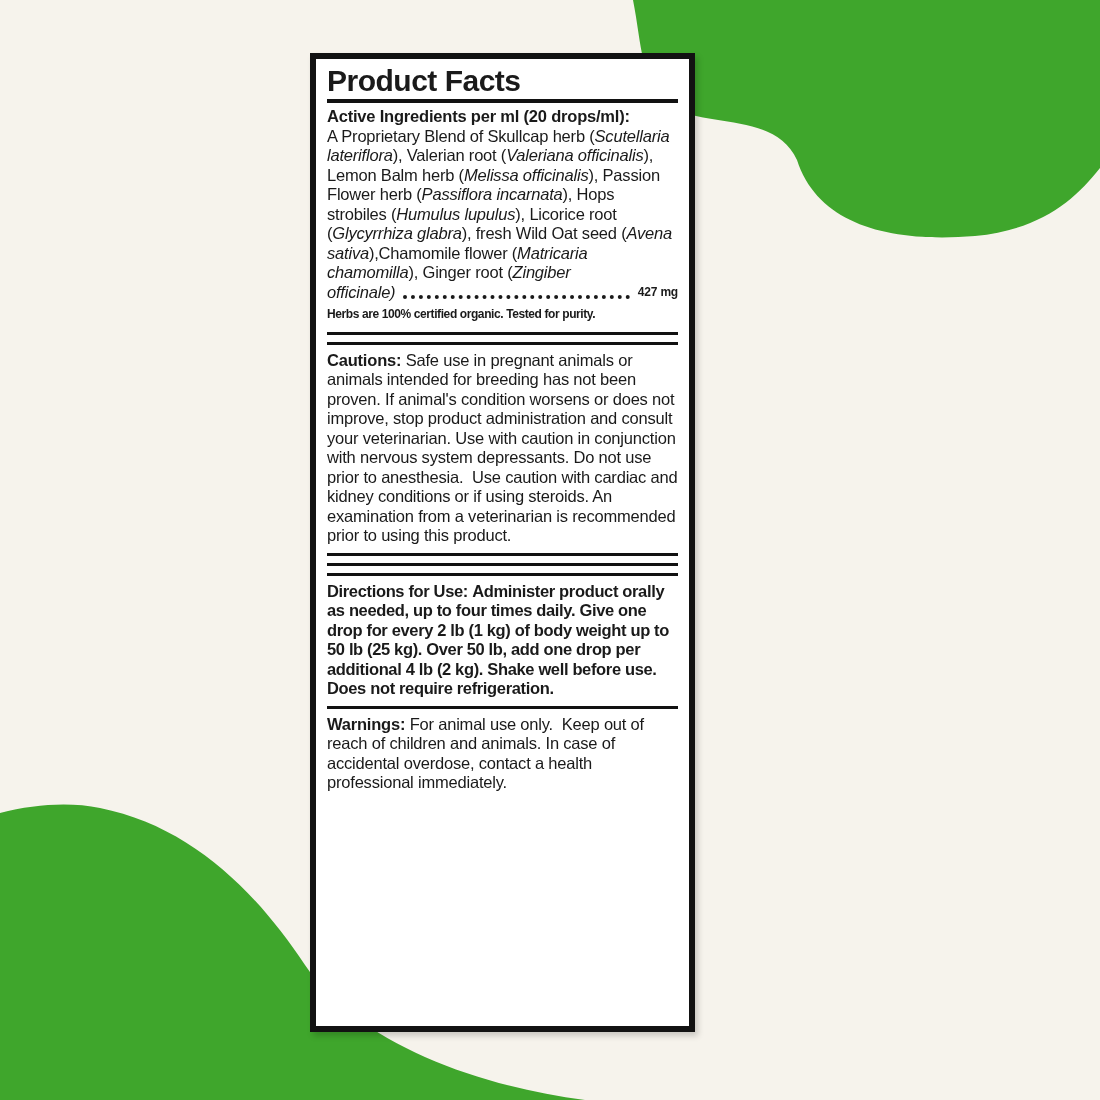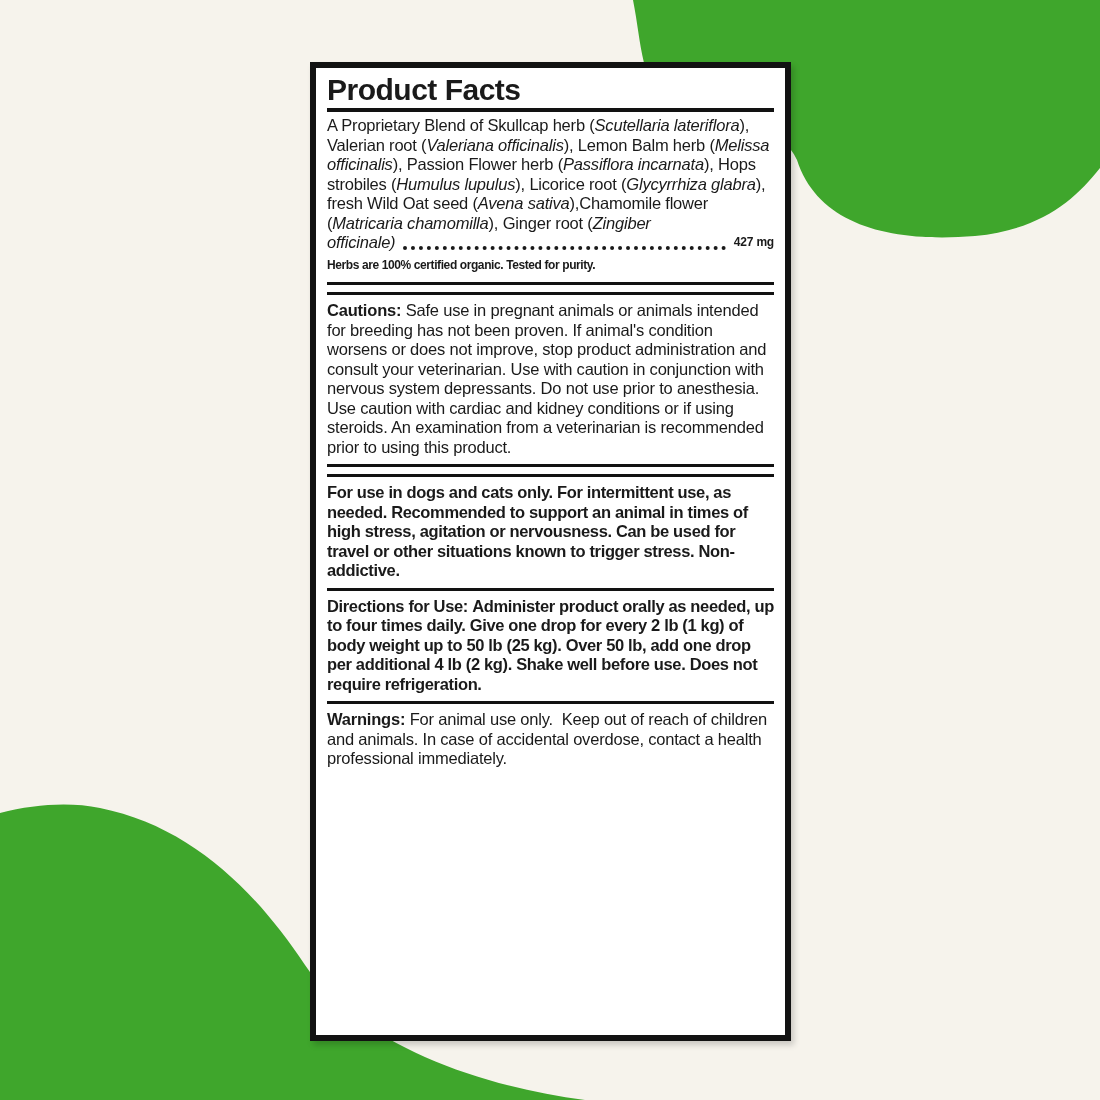--- a/index.html
+++ b/index.html
@@ -7,22 +7,22 @@
     position:relative;
     width:1100px;height:1100px;
     background:var(--bg,#F6F3EC);
     overflow:hidden;
     font-family:"Liberation Sans",sans-serif;
     color:var(--text,#1a1a1a);
   }
   .blob-layer{position:absolute;inset:0;width:1100px;height:1100px;}
   .blob{fill:var(--green,#3FA62C);}
   .label{
-    position:absolute;left:310px;top:62px;
-    width:481px;height:979px;box-sizing:border-box;
+    position:absolute;left:310px;top:53px;
+    width:385px;height:979px;box-sizing:border-box;
     background:var(--label_bg,#fff);
     border:6px solid var(--border_black,#111);
     padding:5px 11px 8px 11px;
     box-shadow:3px 4px 6px rgba(0,0,0,0.18);
     letter-spacing:-0.2px;
     font-size:16.5px;line-height:19.5px;
   }
   .title{
     font-weight:bold;font-size:30px;line-height:34px;
     letter-spacing:-0.5px;margin:0;
@@ -55,20 +55,23 @@
     <path class="blob" d="M 633 0 C 642 45 640 85 672 107 C 705 128 775 112 797 160 C 818 225 890 243 975 236 C 1040 230 1075 200 1100 168 L 1100 0 Z"></path>
     <path class="blob" d="M 0 813 C 35 804 70 802 100 808 C 190 826 255 890 305 965 C 355 1040 470 1085 585 1100 L 0 1100 Z"></path>
   </svg>
 
   <div class="label">
 
     <p class="title">Product Facts</p>
     <hr class="title-rule">
 
     <section>
+      <p>
+        <b>Active Ingredients per ml (20 drops/ml):</b>
+      </p>
       <p><span>A Proprietary Blend of Skullcap herb (</span><i>Scutellaria lateriflora</i><span>), Valerian root (</span><i>Valeriana officinalis</i><span>), Lemon Balm herb (</span><i>Melissa officinalis</i><span>), Passion Flower herb (</span><i>Passiflora incarnata</i><span>), Hops strobiles (</span><i>Humulus lupulus</i><span>), Licorice root (</span><i>Glycyrrhiza glabra</i><span>), fresh Wild Oat seed (</span><i>Avena sativa</i><span>),Chamomile flower (</span><i>Matricaria chamomilla</i><span>), Ginger root (</span><i>Zingiber</i></p>
       <div class="amount-line">
         <i>officinale)</i>
         <span class="leader"></span>
         <span class="amount">427 mg</span>
       </div>
       <p class="organic">Herbs are 100% certified organic. Tested for purity.</p>
     </section>
 
     <hr class="sep">
@@ -80,23 +83,20 @@
       <p>
         <b>Cautions:</b><span>&nbsp;Safe use in pregnant animals or animals intended for breeding has not been proven. If animal's condition worsens or does not improve, stop product administration and consult your veterinarian. Use with caution in conjunction with nervous system depressants. Do not use prior to anesthesia.&nbsp; Use caution with cardiac and kidney conditions or if using steroids. An examination from a veterinarian is recommended prior to using this product.</span>
       </p>
     </section>
 
     <hr class="sep">
 
 
     <hr class="sep">
 
-    <section>
-      <p class="boldpara">For use in dogs and cats only. For intermittent use, as needed. Recommended to support an animal in times of high stress, agitation or nervousness. Can be used for travel or other situations known to trigger stress. Non-addictive.</p>
-    </section>
 
     <hr class="sep">
 
     <section>
       <p class="boldpara">
         <span>Directions for Use:</span><span>&nbsp;Administer product orally as needed, up to four times daily. Give one drop for every 2 lb (1 kg) of body weight up to 50 lb (25 kg). Over 50 lb, add one drop per additional 4 lb (2 kg). Shake well before use. Does not require refrigeration.</span>
       </p>
     </section>
 
     <hr class="sep">

